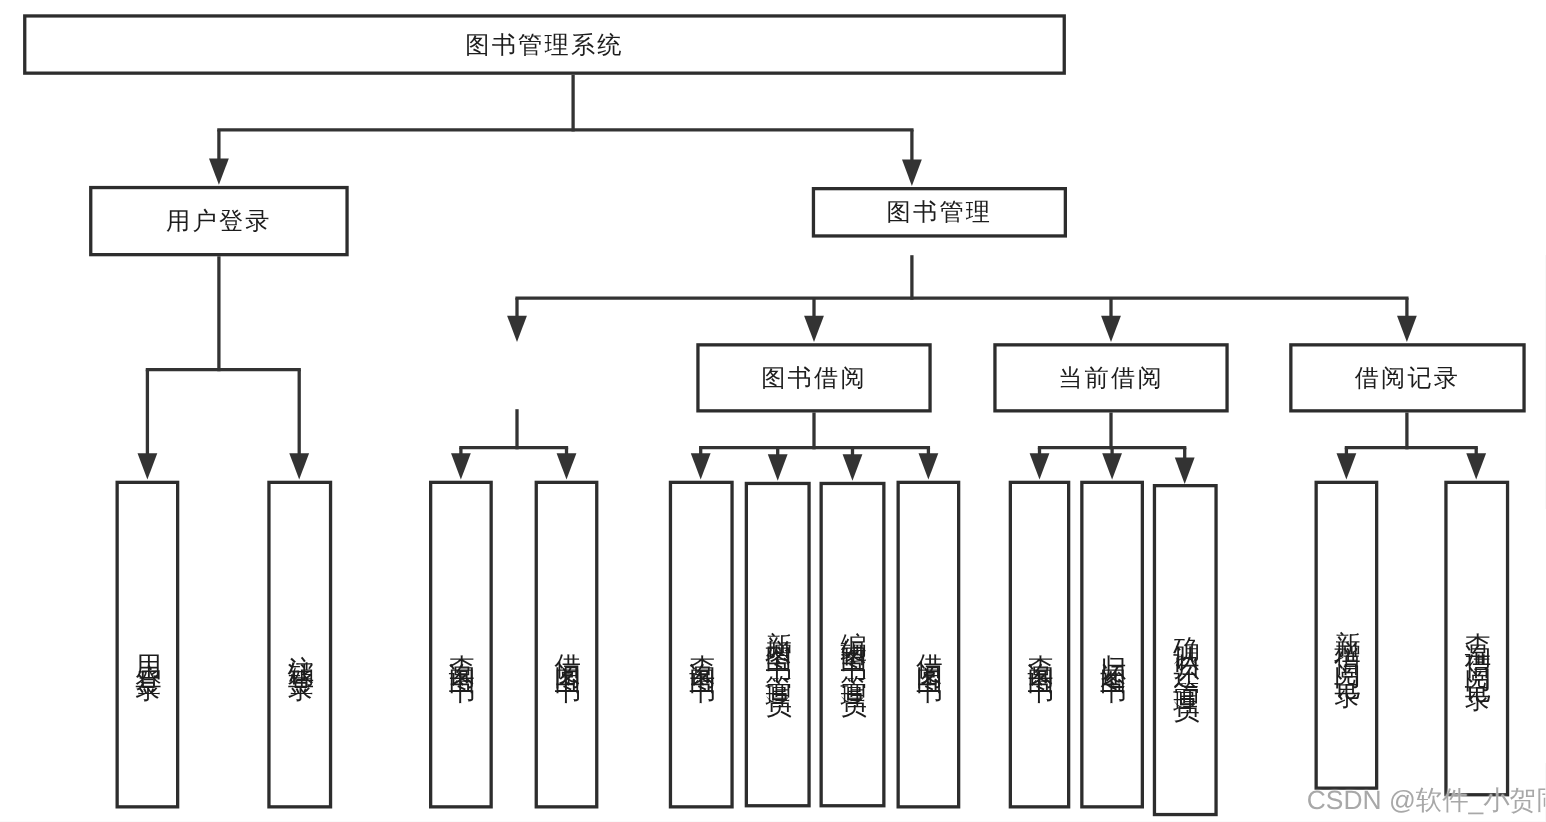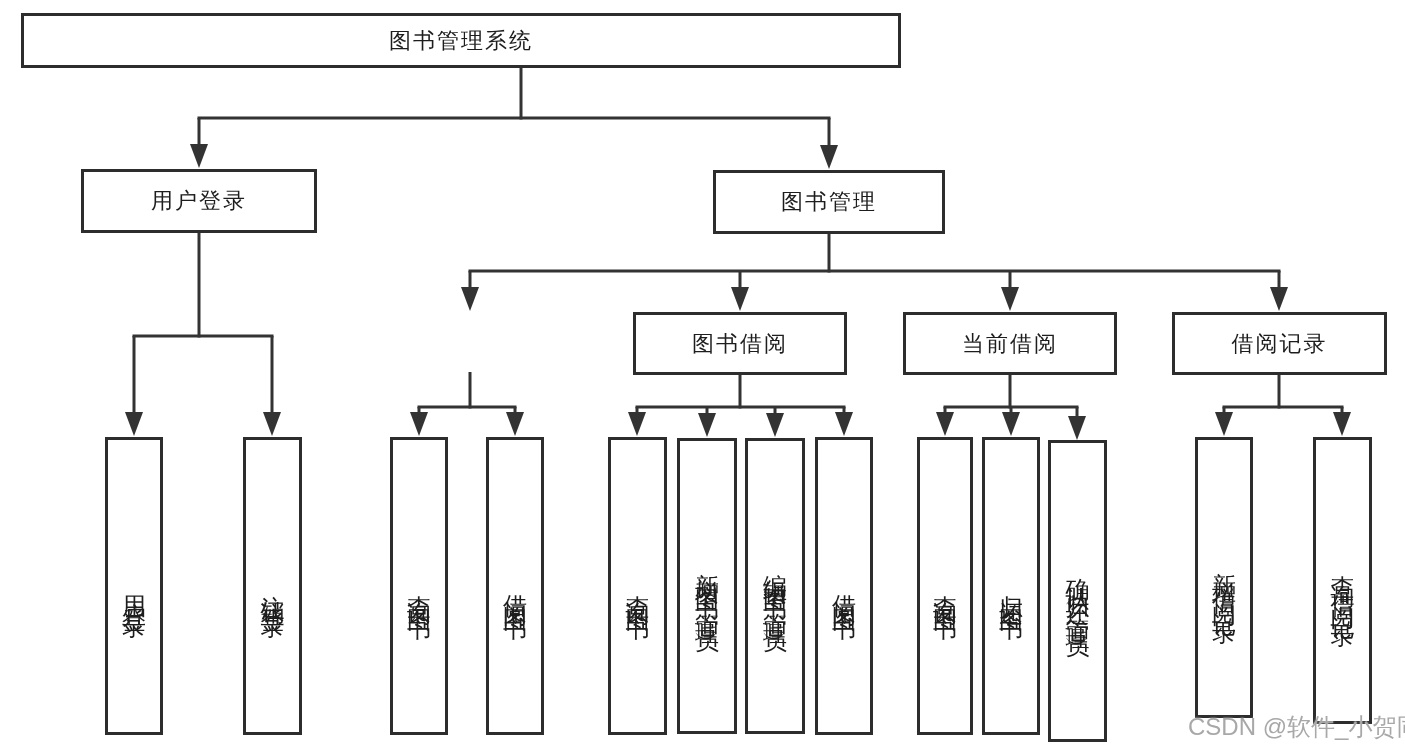--- a/index.html
+++ b/index.html
@@ -97,28 +97,28 @@
     <polygon class="ahead" points="698,413 716,413 707,437"></polygon>
     <polygon class="ahead" points="766,413 784,413 775,437"></polygon>
     <polygon class="ahead" points="835,412 853,412 844,436"></polygon>
     <polygon class="ahead" points="936,412 954,412 945,436"></polygon>
     <polygon class="ahead" points="1002,412 1020,412 1011,436"></polygon>
     <polygon class="ahead" points="1068,416 1086,416 1077,440"></polygon>
     <polygon class="ahead" points="1215,412 1233,412 1224,436"></polygon>
     <polygon class="ahead" points="1333,412 1351,412 1342,436"></polygon>
   </svg>
 
-  <div class="box" style="left:21px;top:13px;width:880px;height:55px">
+  <div class="box" style="left:21px;top:13px;width:948px;height:55px">
     <span class="hlabel">图书管理系统</span>
   </div>
 
   <div class="box" style="left:81px;top:169px;width:236px;height:64px">
     <span class="hlabel">用户登录</span>
   </div>
-  <div class="box" style="left:713px;top:170px;width:232px;height:64px">
+  <div class="box" style="left:738px;top:170px;width:232px;height:46px">
     <span class="hlabel">图书管理</span>
   </div>
 
   <div class="box" style="left:903px;top:312px;width:214px;height:63px">
     <span class="hlabel">当前借阅</span>
   </div>
   <div class="box" style="left:633px;top:312px;width:214px;height:63px">
     <span class="hlabel">图书借阅</span>
   </div>
   <div class="box" style="left:1172px;top:312px;width:215px;height:63px">

